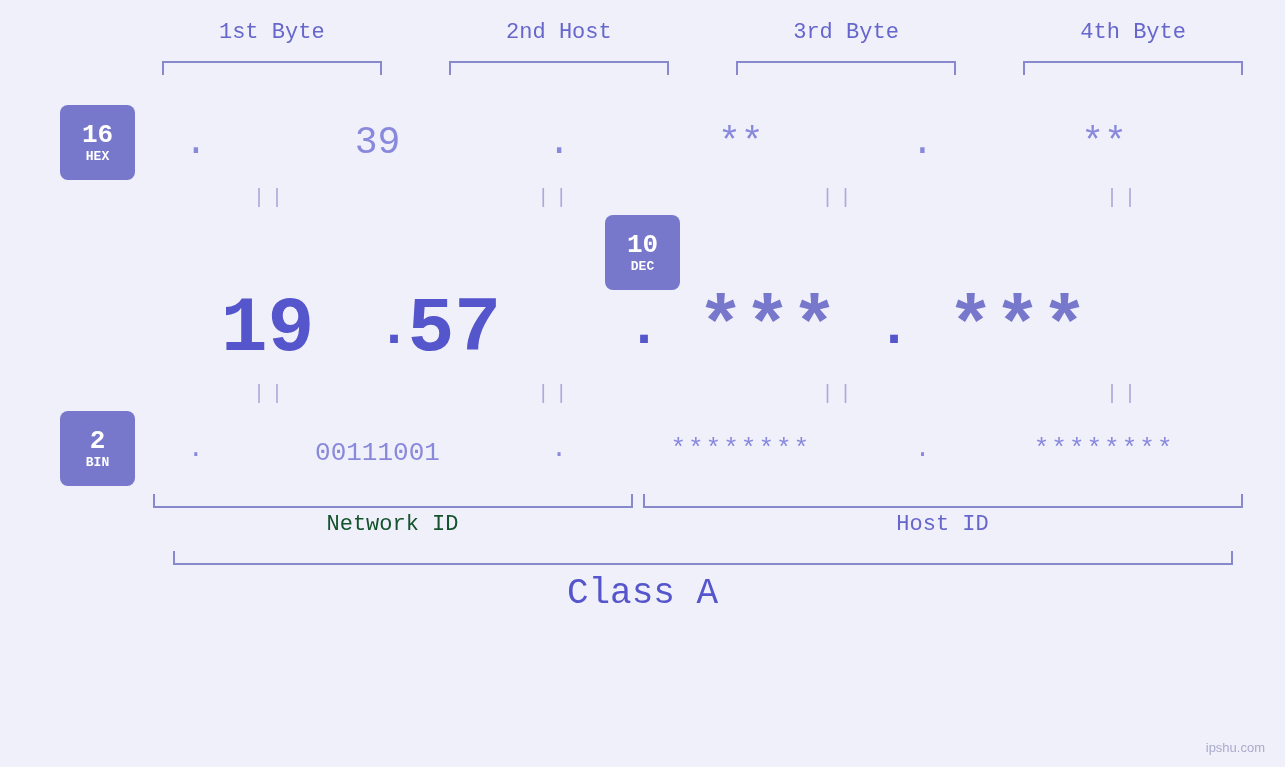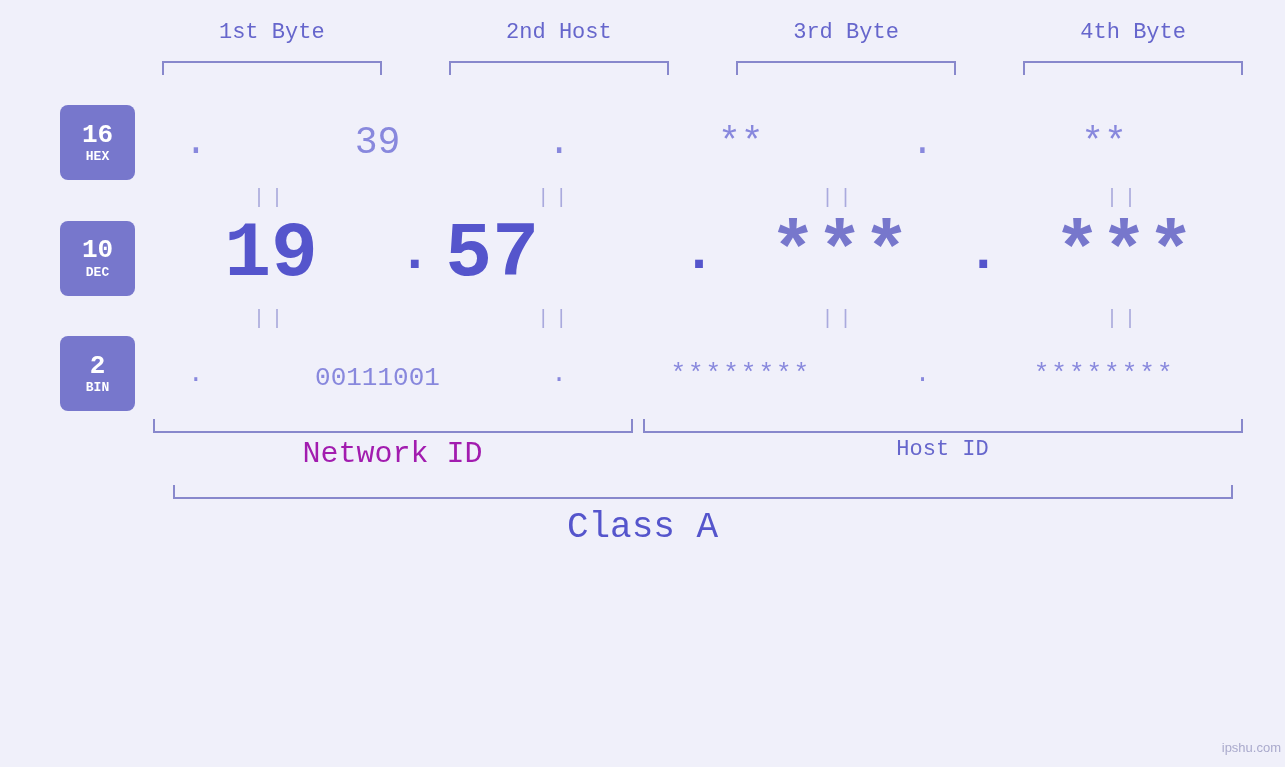--- a/index.html
+++ b/index.html
@@ -60,21 +60,21 @@
 
     .badge-label {
       font-size: 13px;
       font-weight: bold;
     }
 
     
     .watermark {
       position: absolute;
       bottom: 12px;
-      right: 4px;
+      right: 20px;
       color: #aaaacc;
       font-size: 13px;
       font-family: Arial, sans-serif;
     }
 
     .badge-spacer {
       width: 110px;
       display: flex;
       justify-content: center;
     }
@@ -127,21 +127,21 @@
       <div style="width:220px; text-align:center; color:#aaaadd; font-size:20px; letter-spacing:6px;">||</div>
       <div style="width:30px;"></div>
       <div style="width:220px; text-align:center; color:#aaaadd; font-size:20px; letter-spacing:6px;">||</div>
       <div style="width:30px;"></div>
       <div style="width:220px; text-align:center; color:#aaaadd; font-size:20px; letter-spacing:6px;">||</div>
       <div style="width:30px;"></div>
       <div style="width:220px; text-align:center; color:#aaaadd; font-size:20px; letter-spacing:6px;">||</div>
     </div>
   </div>
 
-  <div style="display:flex; width:1200px; align-items:center;">
+  <div style="display:flex; width:1200px; align-items:center;flex-direction:column;">
     <div class="badge-spacer">
       <div class="badge">
         <span class="badge-num">10</span>
         <span class="badge-label">DEC</span>
       </div>
     </div>
     <div style="flex:1; display:flex; align-items:flex-end; justify-content:space-around; padding-bottom:8px;">
       <div style="width:220px; text-align:center; font-size:78px; font-weight:bold; color:#5555cc; line-height:1;">19</div>
       <div style="width:30px; text-align:center; font-size:55px; font-weight:bold; color:#5555cc; padding-bottom:8px;">.</div>
       <div style="width:220px; text-align:left; font-size:78px; font-weight:bold; color:#5555cc; line-height:1;">57</div>
@@ -184,21 +184,21 @@
 
   <div style="display:flex; width:1090px; margin-left:110px; margin-top:8px;">
 
     <div style="width:480px; height:14px; border-bottom:2px solid #8888cc; border-left:2px solid #8888cc; border-right:2px solid #8888cc;"></div>
     <div style="width:10px;"></div>
 
     <div style="flex:1; height:14px; border-bottom:2px solid #8888cc; border-left:2px solid #8888cc; border-right:2px solid #8888cc;"></div>
   </div>
 
   <div style="display:flex; width:1090px; margin-left:110px; margin-top:4px;">
-    <div style="width:480px; text-align:center; color:#a21caf; font-size:30px; font-family:'Courier New',Courier,monospace;">Network ID</div>
+    <div style="width:480px; text-align:center; color:#14532d; font-size:22px; font-family:'Courier New',Courier,monospace;">Network ID</div>
     <div style="width:10px;"></div>
     <div style="flex:1; text-align:center; color:#6666cc; font-size:22px; font-family:'Courier New',Courier,monospace;">Host ID</div>
   </div>
 
   <div style="width:1060px; margin-left:120px; height:14px; border-bottom:2px solid #8888cc; border-left:2px solid #8888cc; border-right:2px solid #8888cc; margin-top:14px;"></div>
 
   <div style="color:#5555cc; font-size:36px; font-family:'Courier New',Courier,monospace; text-align:center; margin-top:8px; width:1285px;">Class A</div>
 
   <div class="watermark">ipshu.com</div>
 

